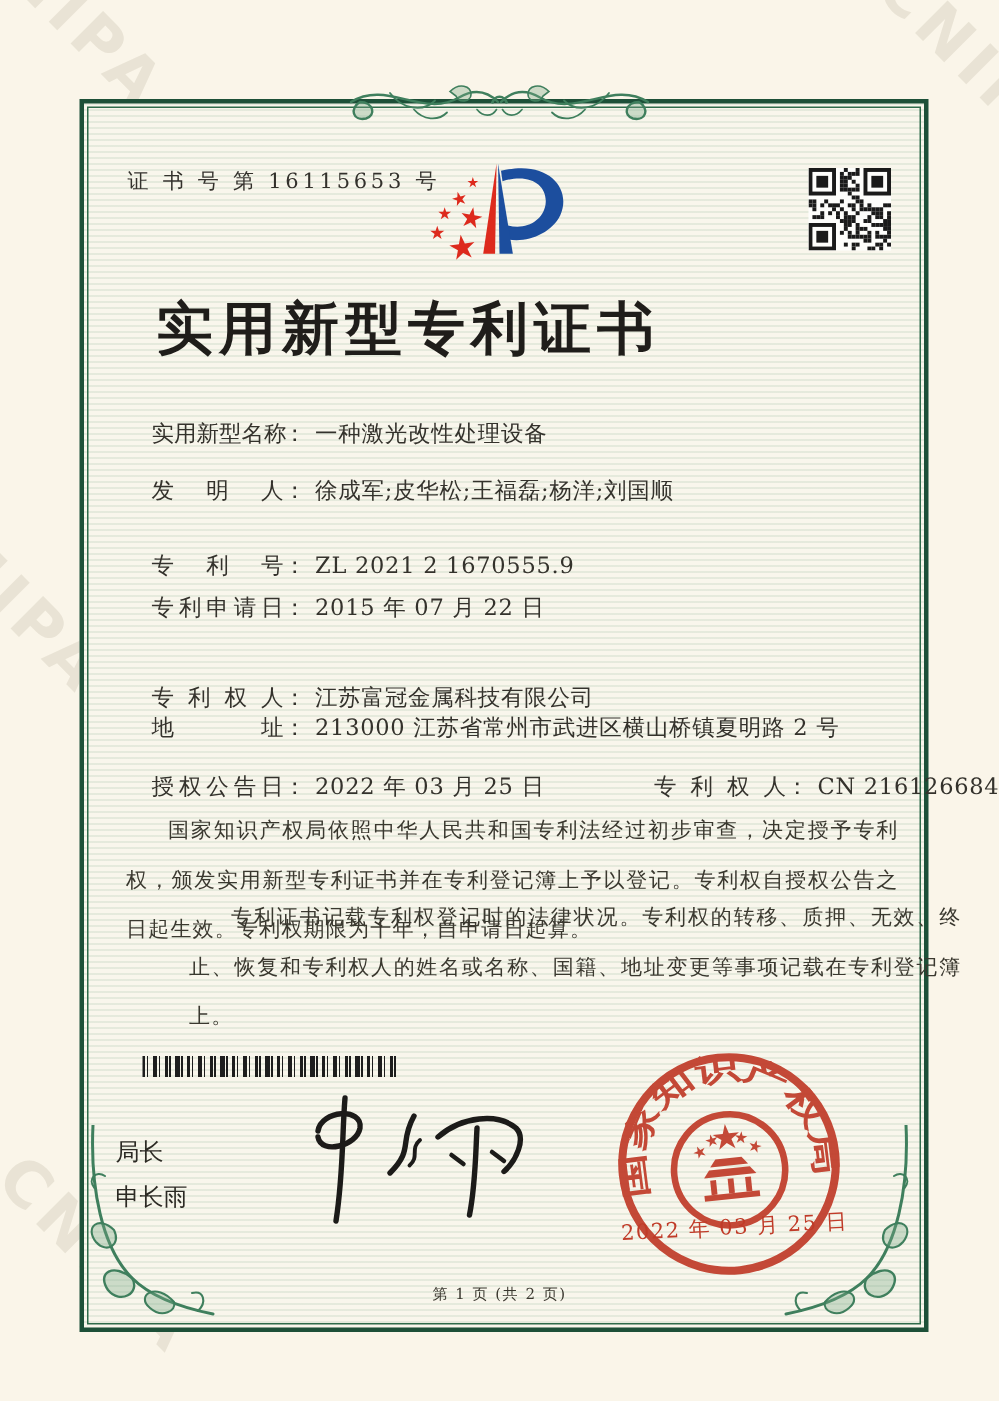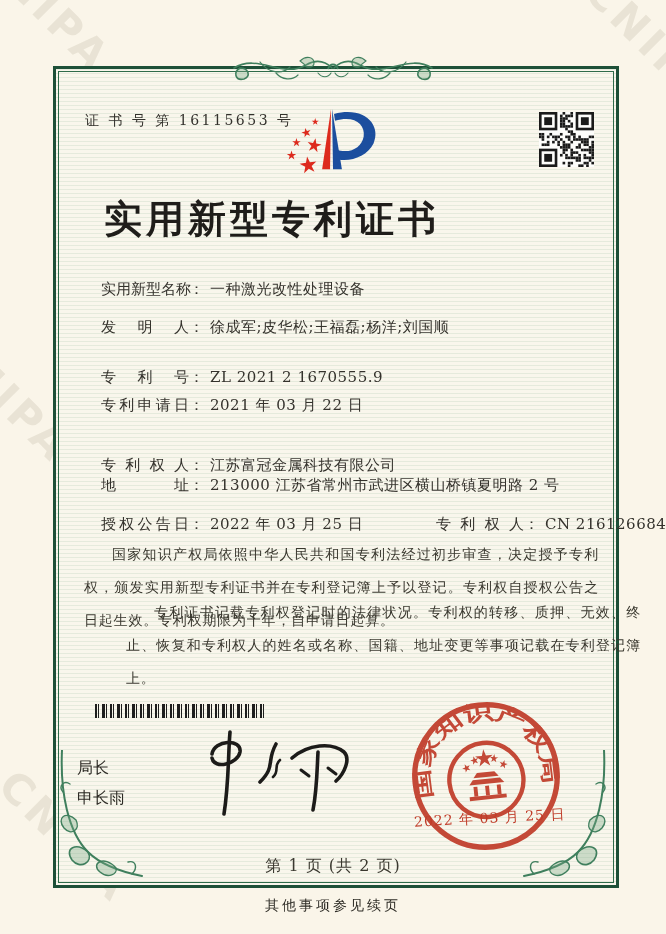--- a/index.html
+++ b/index.html
@@ -50,21 +50,21 @@
       #1e1e1e 7px 10px, transparent 10px 11px,
       #1e1e1e 11px 12px, transparent 12px 15px);
   }
   .director{position:absolute; left:77px; top:753px; font-size:16px; color:#2c2a24; line-height:30px;}
   .signature{position:absolute; left:196px; top:726px; width:162px; height:94px;}
   .seal{position:absolute; left:408px; top:698px; width:156px; height:156px; transform:rotate(-6deg); opacity:0.92;}
   .seal-date{
     position:absolute; left:414px; top:810px; width:140px; font-size:14px; letter-spacing:1px;
     color:var(--seal_red,#c8force); color:var(--seal_red,#c03b28); transform:rotate(-3deg); white-space:nowrap;
   }
-  .page-info{position:absolute; left:0; top:856px; width:666px; text-align:center; font-size:16px; letter-spacing:1px; color:#3a382f;}
+  .page-info{position:absolute; left:0; top:856px; width:666px; text-align:center; font-size:10px; letter-spacing:1px; color:#3a382f;}
   .note{position:absolute; left:0; top:897px; width:666px; text-align:center; font-size:14px; letter-spacing:3px; color:#2e2c26;}
   .ornament-top{position:absolute; left:230px; top:49px; width:206px; height:38px;}
   .flourish{position:absolute; width:92px; height:132px;}
   .flourish.br{right:54px; bottom:52px;}
   .flourish.bl{left:54px; bottom:52px; transform:scaleX(-1);}
   svg{display:block;}
 </style>
 </head>
 <body>
 
@@ -256,21 +256,21 @@
   <div class="row" style="top:280px;">
     <span class="flabel">实用新型名称</span><span class="colon">：</span><span class="fvalue">一种激光改性处理设备</span>
   </div>
   <div class="row" style="top:318px;">
     <span class="flabel">发明人</span><span class="colon">：</span><span class="fvalue">徐成军;皮华松;王福磊;杨洋;刘国顺</span>
   </div>
   <div class="row" style="top:368px;">
     <span class="flabel">专利号</span><span class="colon">：</span><span class="fvalue">ZL 2021 2 1670555.9</span>
   </div>
   <div class="row" style="top:396px;">
-    <span class="flabel">专利申请日</span><span class="colon">：</span><span class="fvalue">2021 年 03 月 22 日</span>
+    <span class="flabel">专利申请日</span><span class="colon">：</span><span class="fvalue">2015 年 07 月 22 日</span>
   </div>
   <div class="row" style="top:456px;">
     <span class="flabel">专利权人</span><span class="colon">：</span><span class="fvalue">江苏富冠金属科技有限公司</span>
   </div>
   <div class="row" style="top:476px;">
     <span class="flabel">地址</span><span class="colon">：</span><span class="fvalue">213000 江苏省常州市武进区横山桥镇夏明路 2 号</span>
   </div>
 
   <div class="row" style="top:515px; width:515px;">
     <span>
@@ -338,15 +338,14 @@
   <svg class="flourish bl" viewBox="0 0 92 132" fill="none" stroke="var(--flourish_green)" stroke-width="2" stroke-linecap="round">
     <path d="M84,0 C86,42 78,82 58,102 C42,118 14,124 4,126"></path>
     <path d="M58,102 C70,92 82,98 74,110 C66,120 52,112 58,102 Z" fill="rgba(120,170,135,0.35)" stroke-width="1.6"></path>
     <path d="M30,118 C42,104 56,114 46,122 C38,129 28,124 30,118 Z" fill="rgba(120,170,135,0.35)" stroke-width="1.4"></path>
     <path d="M70,70 C80,60 90,68 82,78 C75,86 65,80 70,70 Z" fill="rgba(120,170,135,0.35)" stroke-width="1.4"></path>
     <path d="M76,34 C82,30 88,36 83,42" stroke-width="1.4"></path>
     <path d="M14,124 C8,118 10,110 18,112" stroke-width="1.4"></path>
   </svg>
 
   <div class="page-info">第 1 页 (共 2 页)</div>
-  <div class="note">其他事项参见续页</div>
 
 </div>
 
 </body></html>

